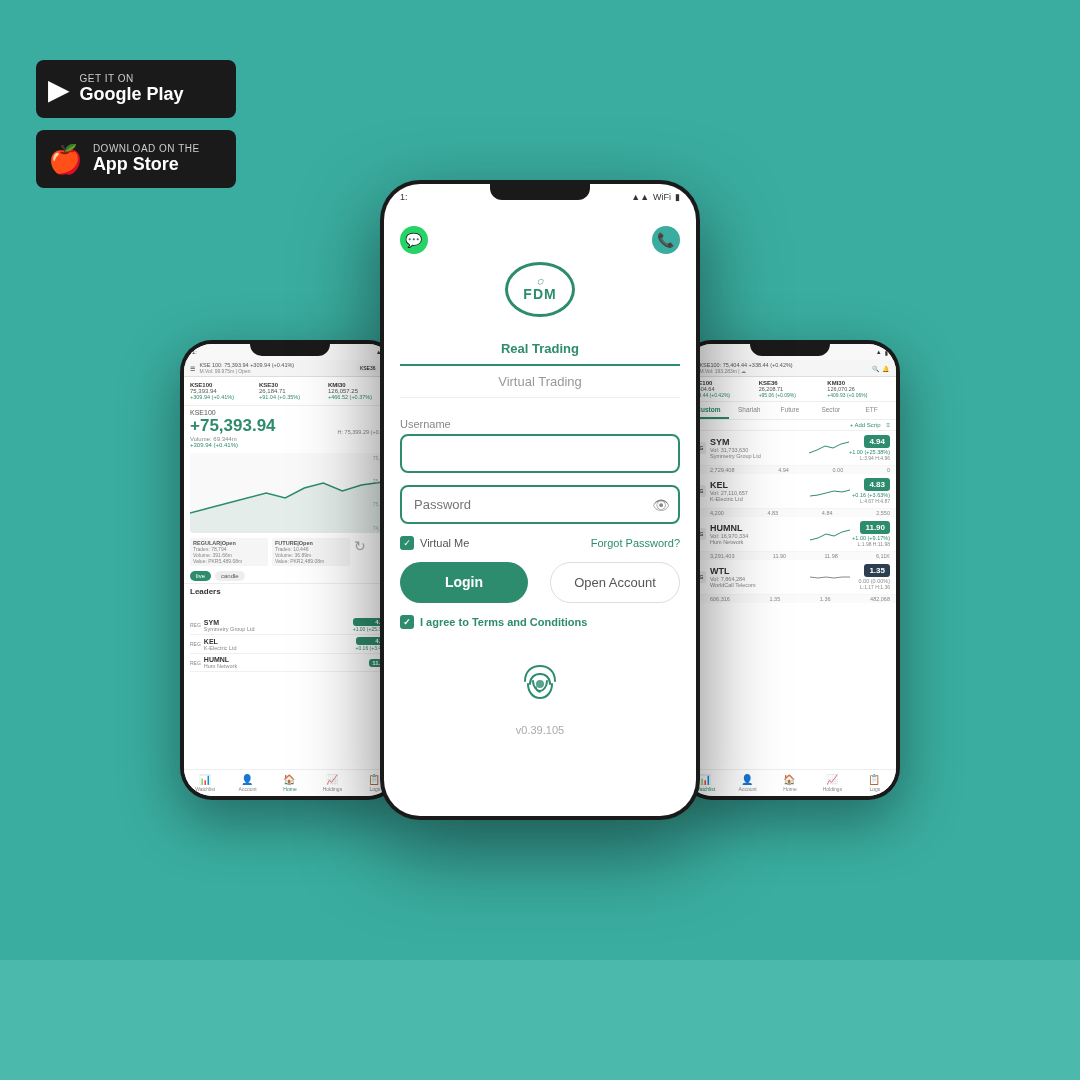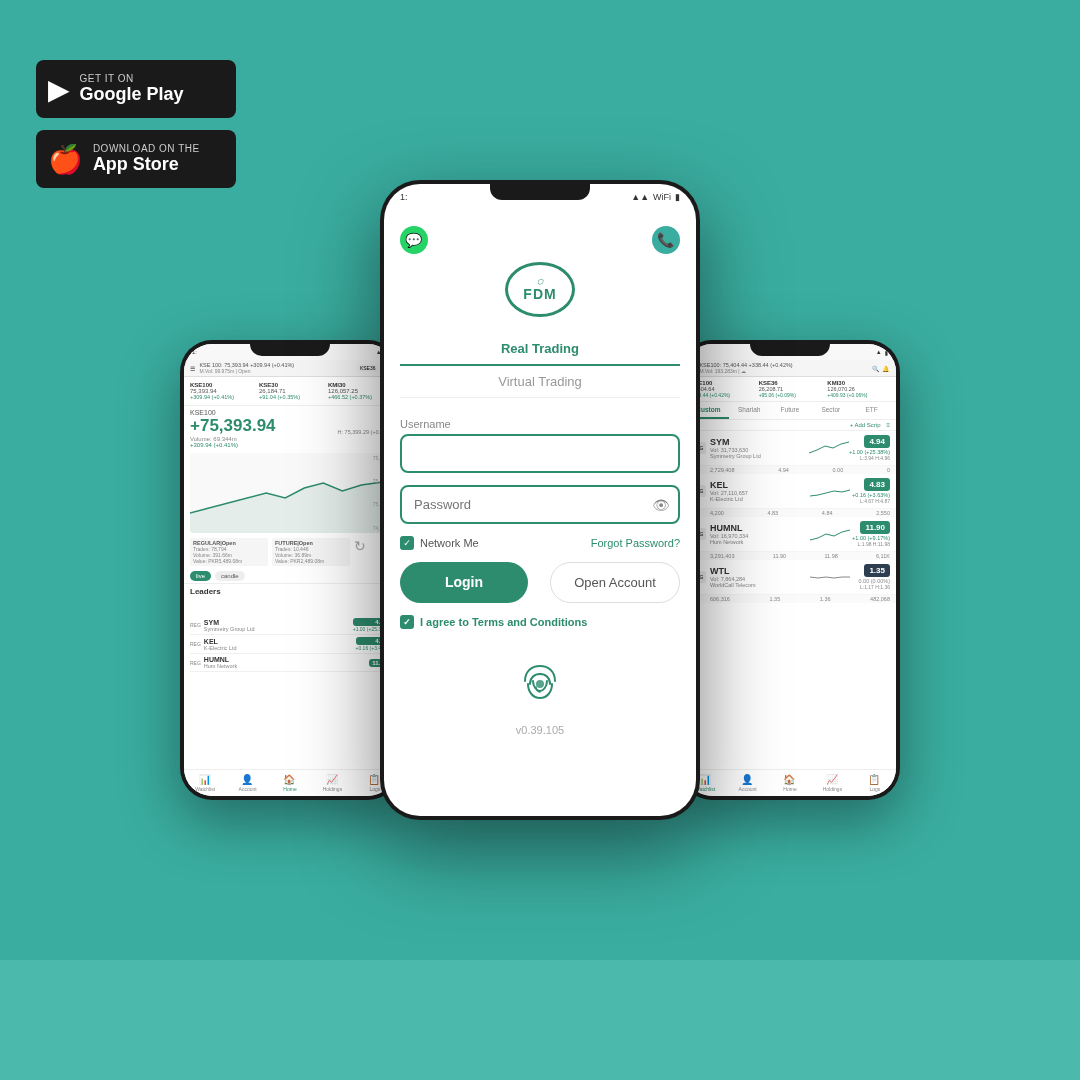--- a/index.html
+++ b/index.html
@@ -868,21 +868,21 @@
           <div class="form-group">
             <div class="input-wrapper" style="position:relative;">
               <input type="password" class="form-input" placeholder="Password" style="">
               <span class="eye-icon">👁</span>
             </div>
           </div>
 
           <div class="remember-row">
             <div class="remember-left">
               <div class="checkbox">✓</div>
-              <span>Network Me</span>
+              <span>Virtual Me</span>
             </div>
             <span class="forgot-link">Forgot Password?</span>
           </div>
 
           <div class="login-buttons">
             <div class="btn-login">Login</div>
             <div class="btn-open">Open Account</div>
           </div>
 
           <div class="terms-row">

